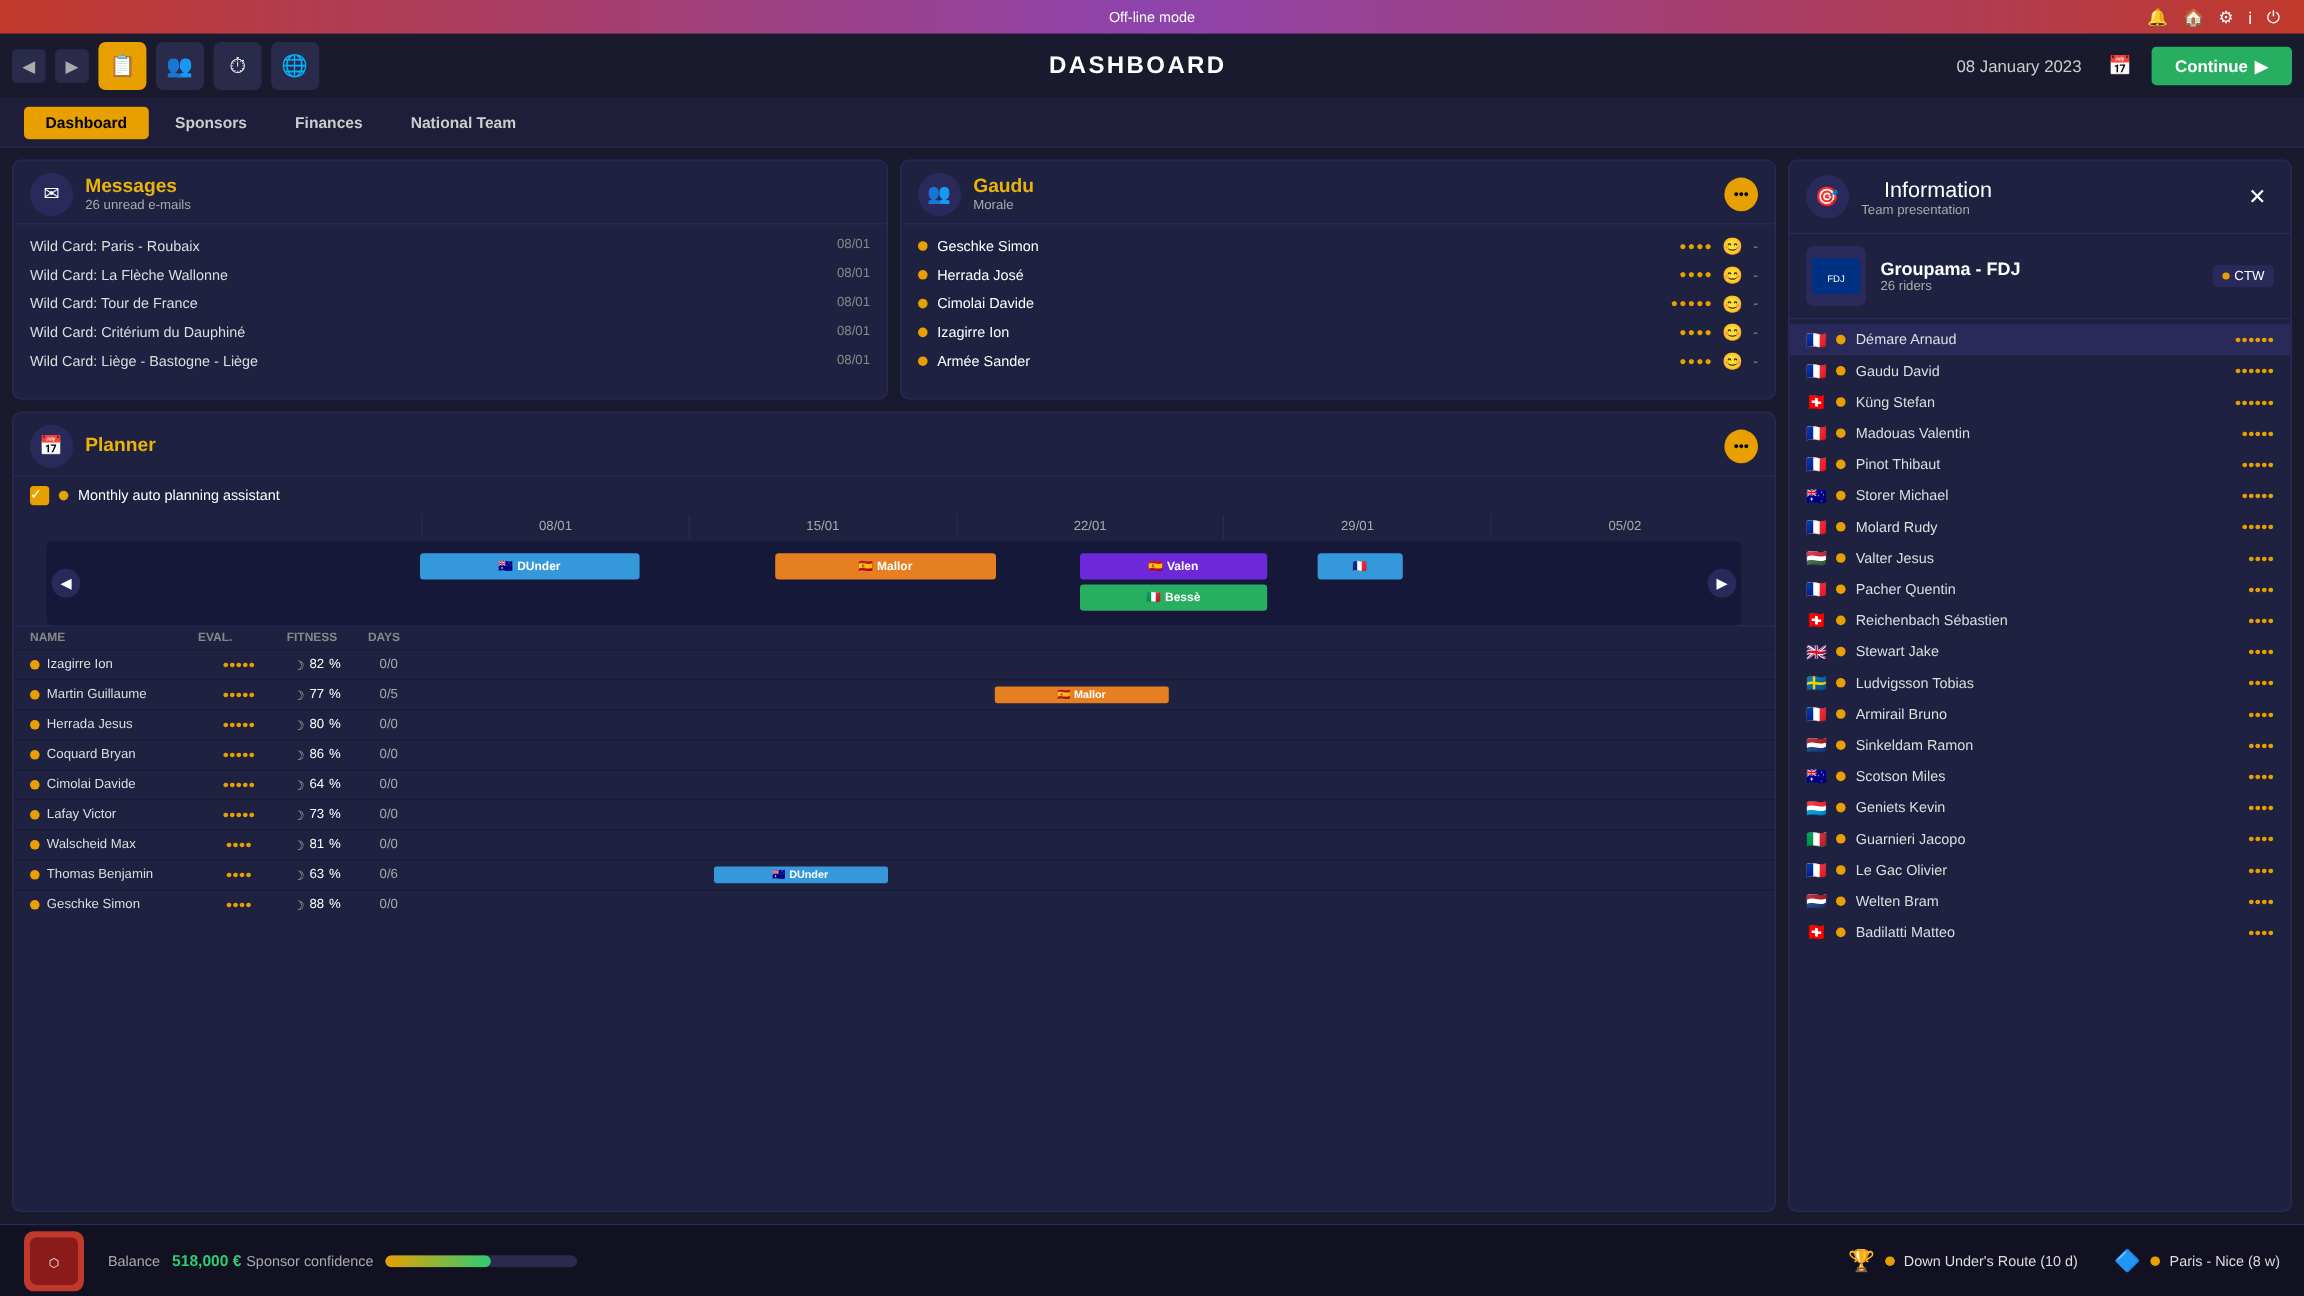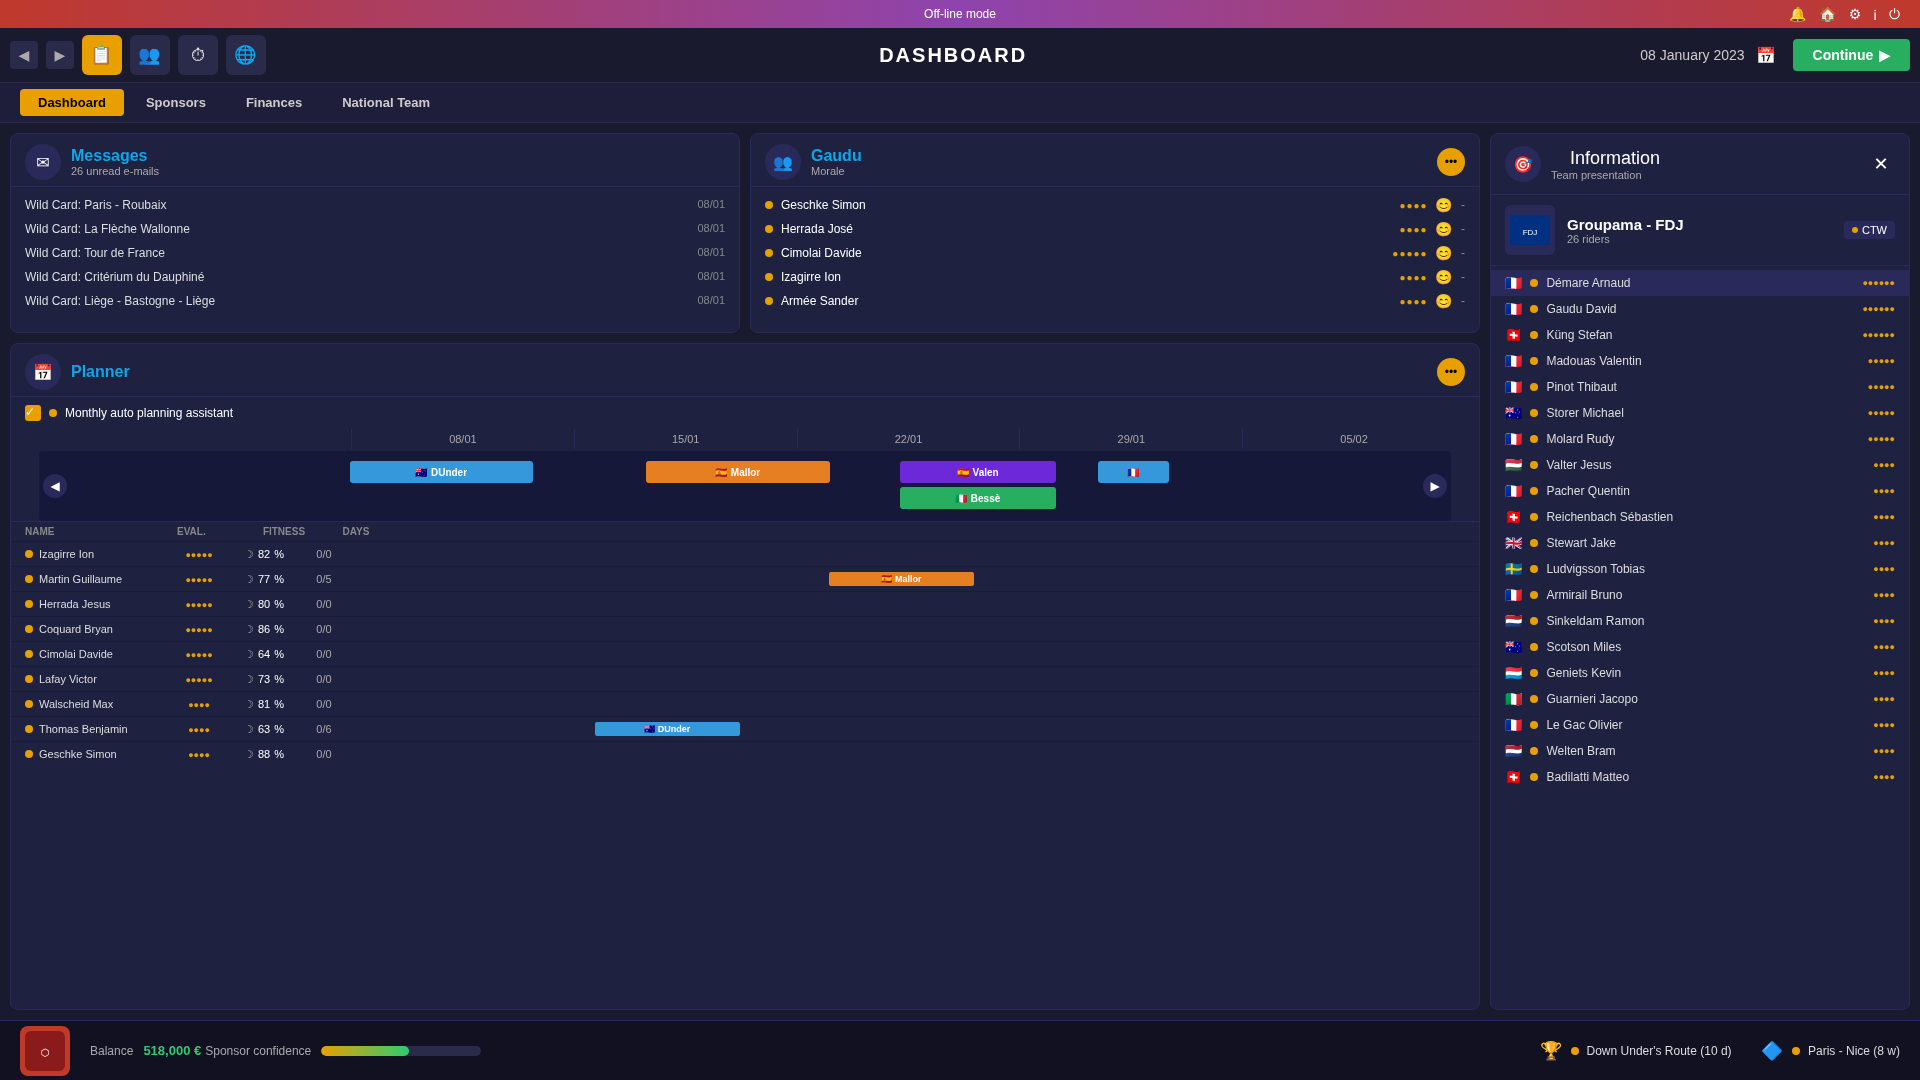--- a/index.html
+++ b/index.html
@@ -53,21 +53,21 @@
     }
     .nav-icon-btn.inactive { background: #2a2a4a; }
     .nav-title {
       flex: 1;
       text-align: center;
       font-size: 20px;
       font-weight: bold;
       letter-spacing: 2px;
       color: #fff;
     }
-    .nav-date { font-size: 14px; color: #ccc; margin-right: 4px; }
+    .nav-date { font-size: 14px; color: #ccc; margin-right: 14px; }
     .continue-btn {
       background: #27ae60;
       color: #fff;
       padding: 8px 20px;
       border-radius: 4px;
       font-size: 14px;
       font-weight: bold;
       cursor: pointer;
       display: flex; align-items: center; gap: 6px;
     }
@@ -131,21 +131,21 @@
       border-bottom: 1px solid #2a2a5a;
     }
     .panel-icon {
       width: 36px; height: 36px;
       background: #2a2a5a;
       border-radius: 50%;
       display: flex; align-items: center; justify-content: center;
       font-size: 16px;
     }
     .panel-title-group { display: flex; flex-direction: column; }
-    .panel-title { font-size: 16px; font-weight: bold; color: #0ea5e9; }
+    .panel-title { font-size: 16px; font-weight: bold; color: #eab308; }
     .panel-subtitle { font-size: 11px; color: #aaa; }
     .panel-menu-btn {
       margin-left: auto;
       width: 28px; height: 28px;
       background: #e8a000;
       border-radius: 50%;
       display: flex; align-items: center; justify-content: center;
       cursor: pointer; font-size: 12px; color: #000;
     }
 
@@ -242,21 +242,20 @@
 
     
     .planner-table-header {
       display: flex;
       padding: 4px 14px;
       font-size: 10px;
       color: #888;
       font-weight: bold;
       text-transform: uppercase;
       border-top: 1px solid #2a2a5a;
-      gap: 12px;
     }
     .col-name { width: 140px; }
     .col-eval { width: 60px; text-align: left; }
     .col-fitness { width: 70px; text-align: center; }
     .col-days { width: 50px; text-align: center; }
     .col-schedule { flex: 1; }
 
     .planner-row {
       display: flex;
       align-items: center;

